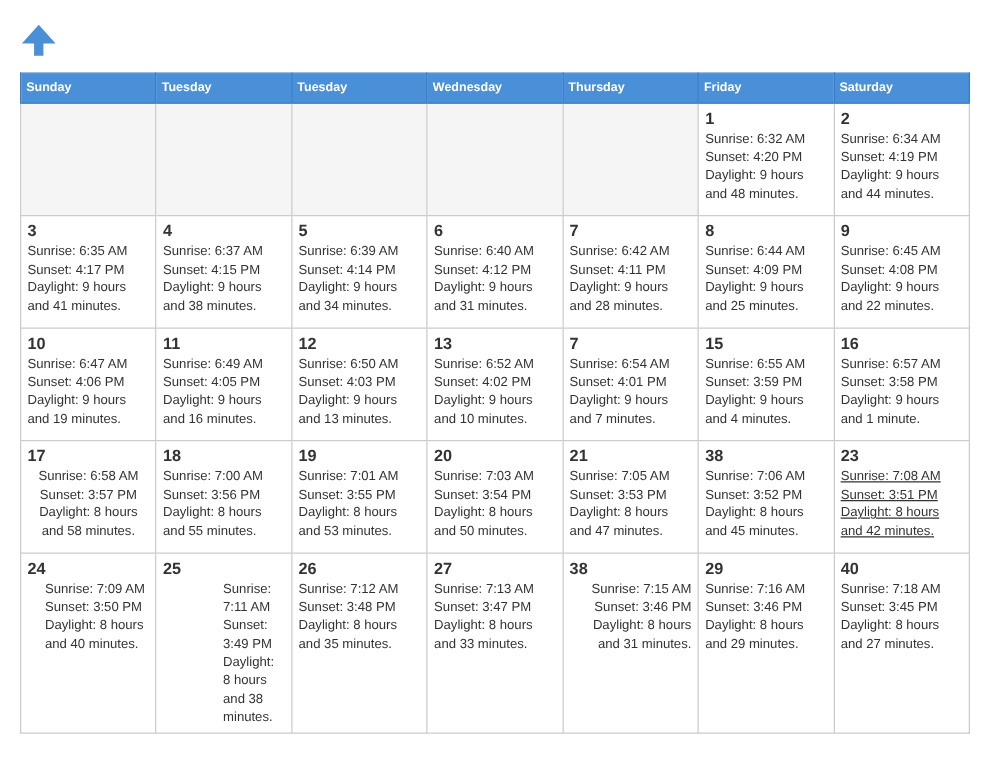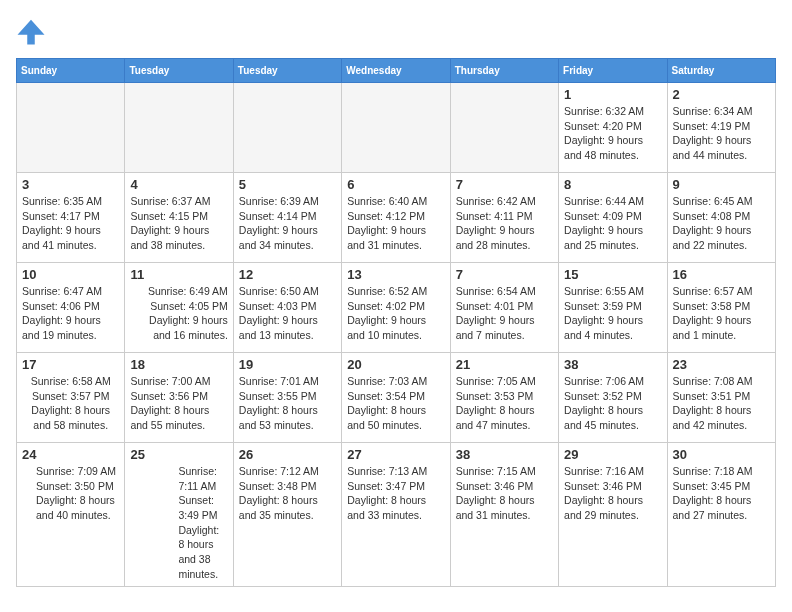--- a/index.html
+++ b/index.html
@@ -178,21 +178,21 @@
       </tr>
       <tr>
         <td>
           <span class="day-number">10</span>
           <div class="day-info" style="white-space: pre-line;">Sunrise: 6:47 AM
 Sunset: 4:06 PM
 Daylight: 9 hours and 19 minutes.</div>
         </td>
         <td>
           <span class="day-number">11</span>
-          <div class="day-info" style="white-space: pre-line; text-align: right;">Sunrise: 6:49 AM
+          <div class="day-info" style="white-space: pre-line;">Sunrise: 6:49 AM
 Sunset: 4:05 PM
 Daylight: 9 hours and 16 minutes.</div>
         </td>
         <td>
           <span class="day-number">12</span>
           <div class="day-info" style="white-space: pre-line;">Sunrise: 6:50 AM
 Sunset: 4:03 PM
 Daylight: 9 hours and 13 minutes.</div>
         </td>
         <td>
@@ -252,21 +252,21 @@
 Daylight: 8 hours and 47 minutes.</div>
         </td>
         <td>
           <span class="day-number">38</span>
           <div class="day-info" style="white-space: pre-line;">Sunrise: 7:06 AM
 Sunset: 3:52 PM
 Daylight: 8 hours and 45 minutes.</div>
         </td>
         <td>
           <span class="day-number">23</span>
-          <div class="day-info" style="white-space: pre-line;">Sunrise: 7:08 AM
+          <div class="day-info" style="white-space: pre-line; text-decoration: underline;">Sunrise: 7:08 AM
 Sunset: 3:51 PM
 Daylight: 8 hours and 42 minutes.</div>
         </td>
       </tr>
       <tr>
         <td>
           <span class="day-number">24</span>
           <div class="day-info" style="white-space: pre-line; margin-left: 14px;">Sunrise: 7:09 AM
 Sunset: 3:50 PM
 Daylight: 8 hours and 40 minutes.</div>
@@ -284,31 +284,31 @@
 Daylight: 8 hours and 35 minutes.</div>
         </td>
         <td>
           <span class="day-number">27</span>
           <div class="day-info" style="white-space: pre-line;">Sunrise: 7:13 AM
 Sunset: 3:47 PM
 Daylight: 8 hours and 33 minutes.</div>
         </td>
         <td>
           <span class="day-number">38</span>
-          <div class="day-info" style="white-space: pre-line;">Sunrise: 7:15 AM
+          <div class="day-info" style="white-space: pre-line; text-align: right;">Sunrise: 7:15 AM
 Sunset: 3:46 PM
 Daylight: 8 hours and 31 minutes.</div>
         </td>
         <td>
           <span class="day-number">29</span>
           <div class="day-info" style="white-space: pre-line;">Sunrise: 7:16 AM
 Sunset: 3:46 PM
 Daylight: 8 hours and 29 minutes.</div>
         </td>
         <td>
-          <span class="day-number">30</span>
+          <span class="day-number">40</span>
           <div class="day-info" style="white-space: pre-line;">Sunrise: 7:18 AM
 Sunset: 3:45 PM
 Daylight: 8 hours and 27 minutes.</div>
         </td>
       </tr>
     </tbody>
 </table>
 
 </body></html>

